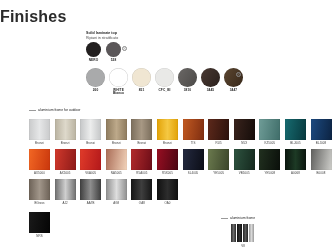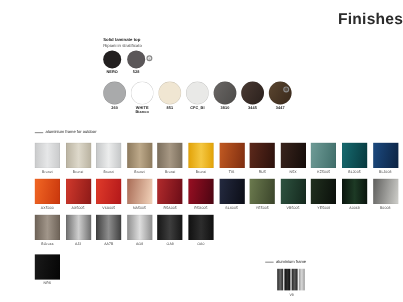--- a/index.html
+++ b/index.html
@@ -6,22 +6,22 @@
   html, body {
     width: 336px; height: 252px;
     background: #ffffff;
     font-family: "Liberation Sans", sans-serif;
     overflow: hidden;
   }
   .page { position: relative; width: 336px; height: 252px; background:#fff; }
 
   .title {
     position: absolute; top: 8px; left: 0; width: 336px;
-    text-align: right;
-    font-size: 13px; font-weight: 700; color: #2b2b2b;
+    text-align: left;
+    font-size: 16px; font-weight: 700; color: #2b2b2b;
     letter-spacing: 0.2px;
   }
 
   
   .laminate-head {
     position: absolute; left: 86px; top: 31px;
     font-size: 3.6px; line-height: 4.6px; color: #1d1d1d; font-weight: 700;
   }
   .laminate-head .sub { font-weight: 400; color:#4a4a4a; }
 

